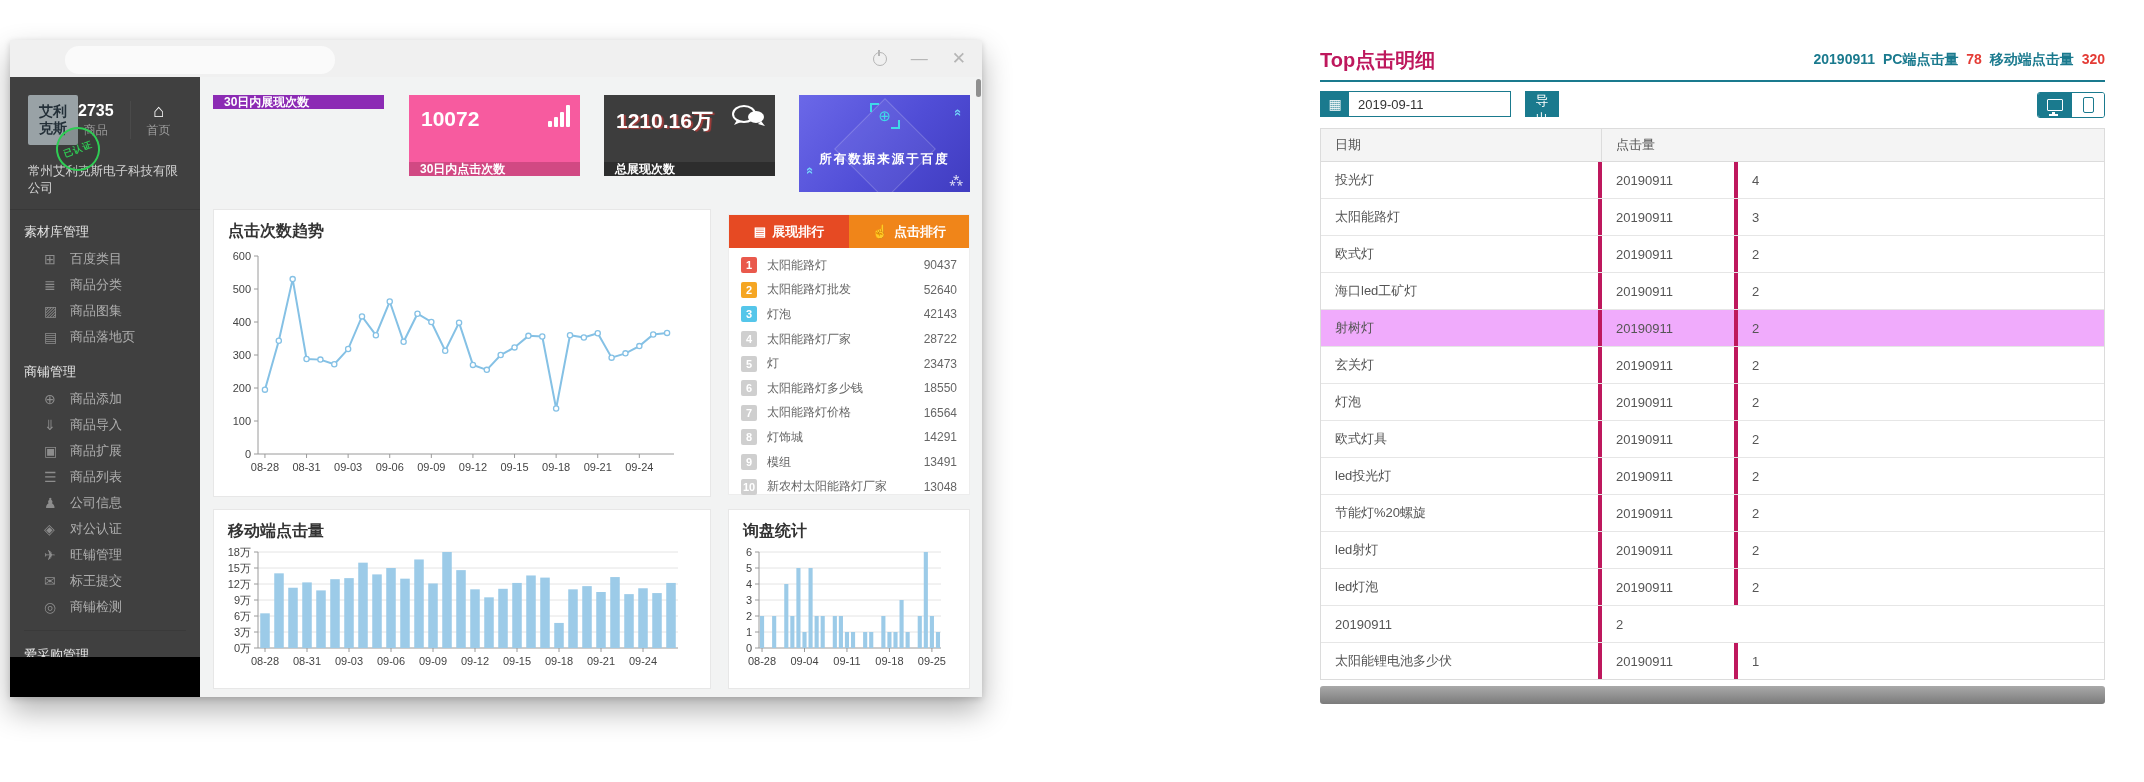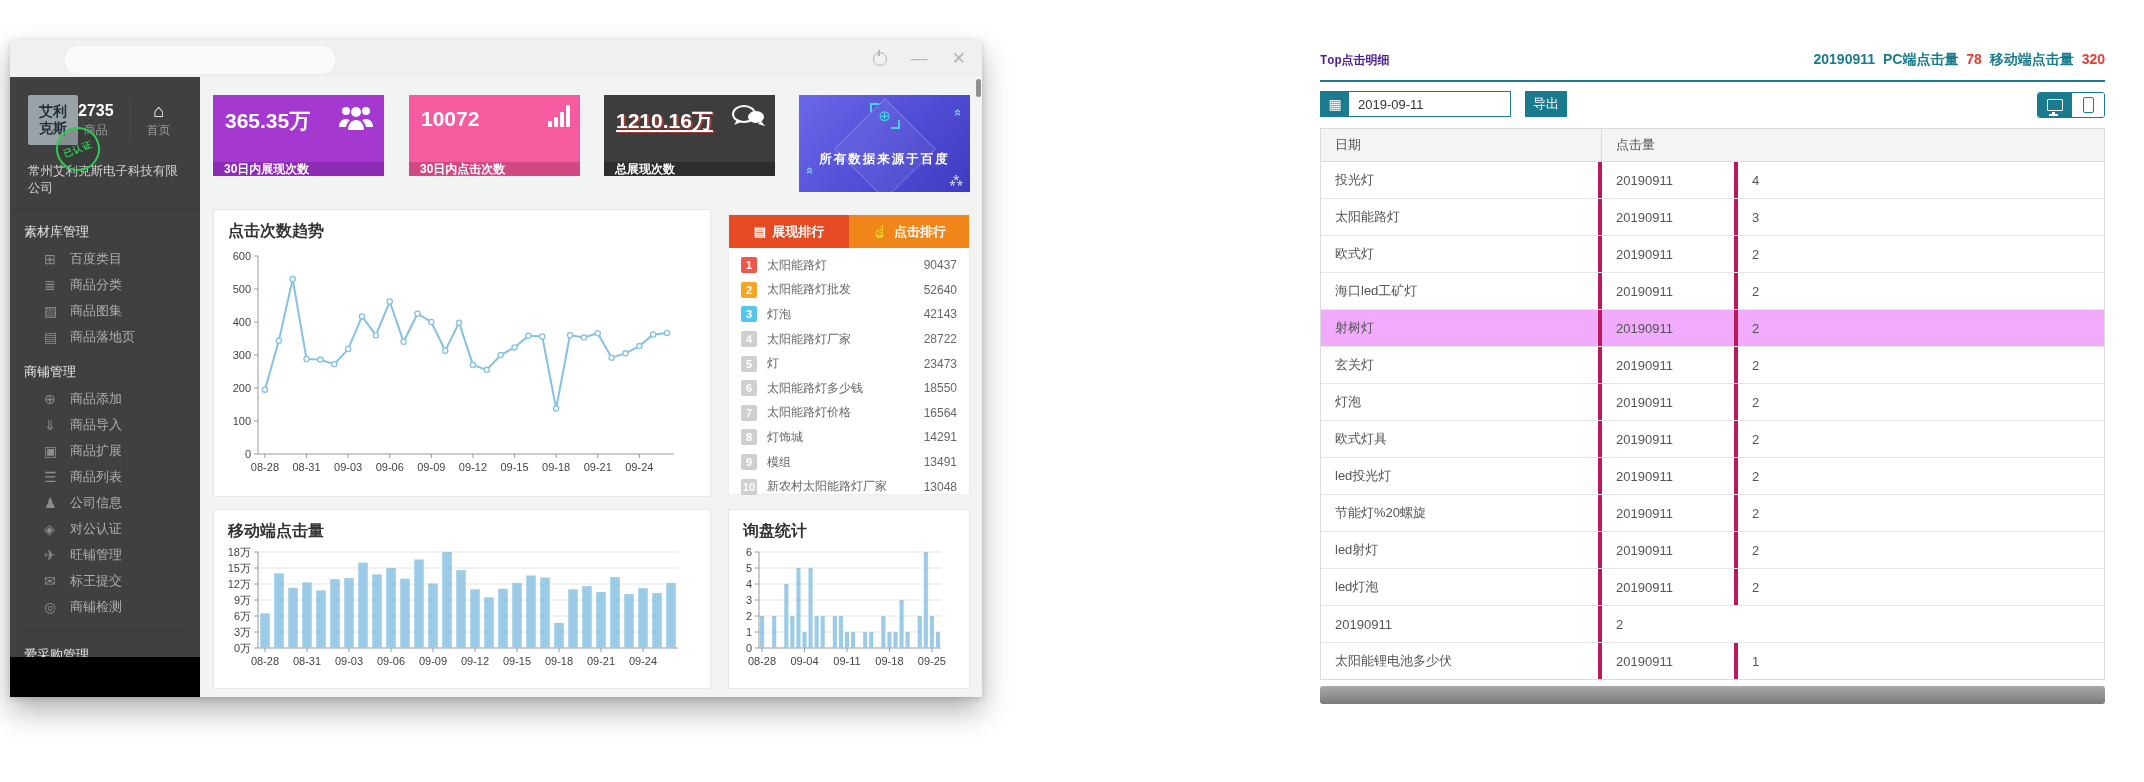--- a/index.html
+++ b/index.html
@@ -44,21 +44,21 @@
   .sb-black{position:absolute;left:0;right:0;bottom:0;height:40px;background:#000;z-index:2;}
 
   
   .content{flex:1;position:relative;background:#f2f3f3;}
   .scard{position:absolute;top:18px;width:171px;height:97px;color:#fff;}
   .scard .v{height:67px;position:relative;font-size:21px;font-weight:bold;padding:12px 0 0 12px;box-sizing:border-box;}
   .scard .f{height:14px;font-size:12px;font-weight:bold;display:flex;align-items:center;padding-left:11px;}
   .c1{left:13px;} .c1 .v{background:#a438cf;} .c1 .f{background:#8c2bb4;}
   .c2{left:209px;} .c2 .v{background:#f75b9f;} .c2 .f{background:#d14983;}
   .c3{left:404px;} .c3 .v{background:#3d3d3d;} .c3 .f{background:#2d2d2d;}
-  .c3 .num{text-shadow:2px 1px 1px rgba(228,59,53,.6);text-decoration:underline;}
+  .c3 .num{text-shadow:2px 1px 1px rgba(228,59,53,.6);}
   .card-ico{position:absolute;right:10px;top:10px;}
   .sig{display:flex;align-items:flex-end;gap:2px;height:22px;}
   .sig i{display:block;width:4px;background:#fff;border-radius:1px;}
   .banner{left:599px;width:171px;height:97px;position:absolute;top:18px;overflow:hidden;color:#fff;
           background:linear-gradient(130deg,#6b68e8 0%,#504dd6 55%,#403cc0 100%);}
   .diamond{position:absolute;width:70px;height:70px;border:1px solid rgba(255,255,255,.18);
            background:rgba(255,255,255,.06);transform:rotate(45deg);left:50px;top:18px;}
   .focus-frame{position:absolute;left:50%;top:8px;transform:translateX(-50%);width:30px;height:26px;
                color:#3fd9e8;font-size:15px;display:flex;align-items:center;justify-content:center;}
   .focus-frame::before,.focus-frame::after{content:"";position:absolute;width:7px;height:7px;}
@@ -85,29 +85,29 @@
   .rank-row{display:flex;align-items:center;height:24.6px;font-size:12px;color:#666;}
   .badge{width:16px;height:16px;border-radius:2px;color:#fff;font-size:11px;font-weight:bold;
          display:flex;align-items:center;justify-content:center;margin-right:10px;flex:none;}
   .b-r1{background:#e9594c;} .b-r2{background:#f5a623;} .b-r3{background:#55c6ea;} .b-rg{background:#cfcfcf;}
   .rank-name{white-space:nowrap;overflow:hidden;}
   .rank-val{margin-left:auto;}
 
   
   .panel{position:absolute;left:1320px;top:40px;width:785px;height:662px;background:#fff;}
   .p-head{display:flex;align-items:center;height:40px;border-bottom:2px solid #1a7a8e;}
-  .p-title{font-size:12px;font-weight:bold;color:#4c1d95;font-family:Liberation Mono, monospace;}
+  .p-title{font-size:20px;font-weight:bold;color:#be185d;}
   .p-sum{margin-left:auto;font-size:14px;font-weight:bold;color:#1a7a8e;}
   .p-sum span{margin-left:4px;}
   .p-sum .red{color:#e43b35;}
   .p-controls{display:flex;align-items:center;margin-top:9px;height:26px;position:relative;}
   .date-wrap{display:flex;border:1px solid #1a7a8e;height:26px;box-sizing:border-box;}
   .cal-btn{width:28px;background:#1a7a8e;color:#fff;display:flex;align-items:center;justify-content:center;font-size:14px;border:none;cursor:default;}
   .date-input{width:150px;border:none;outline:none;font-size:13px;color:#333;padding-left:9px;font-family:"Liberation Sans",sans-serif;}
-  .export-btn{margin-left:14px;width:42px;height:26px;background:#1a7a8e;color:#fff;font-size:13px;border:none;cursor:default;font-family:"Liberation Sans",sans-serif;}
+  .export-btn{margin-left:14px;width:34px;height:26px;background:#1a7a8e;color:#fff;font-size:13px;border:none;cursor:default;font-family:"Liberation Sans",sans-serif;}
   .toggle{position:absolute;right:0;top:1px;display:flex;border:1px solid #1a7a8e;border-radius:3px;overflow:hidden;height:24px;}
   .t-pc{width:34px;background:#1a7a8e;display:flex;align-items:center;justify-content:center;}
   .t-mob{width:32px;background:#fff;display:flex;align-items:center;justify-content:center;}
   .mon{width:14px;height:10px;border:1.5px solid #fff;border-radius:1px;position:relative;}
   .mon::before{content:"";position:absolute;left:4px;bottom:-4px;width:3px;height:2.5px;background:#fff;}
   .mon::after{content:"";position:absolute;left:1px;bottom:-6px;width:9px;height:1.8px;background:#fff;}
   .ph{width:9px;height:14px;border:1.5px solid #1a7a8e;border-radius:2px;}
 
   .p-table{margin-top:11px;border:1px solid #dcdcdc;height:552px;overflow:hidden;box-sizing:border-box;}
   .t-head{display:grid;grid-template-columns:281px 136px 1fr;background:#f4f4f4;height:32px;align-items:center;
@@ -219,31 +219,20 @@
               <span class="ic">▥</span>
               <span>数据分析</span>
             </div>
           </nav>
         <div class="sb-black"></div>
       </aside>
 
       <main class="content">
 
         <div class="scard c1">
-          <div class="v"><span class="num">365.35万</span>
-            <span class="card-ico">
-              <svg width="36" height="26" viewBox="0 0 36 26">
-                  <circle cx="18" cy="7" r="5" fill="#fff"></circle>
-                  <circle cx="8" cy="6" r="4" fill="#fff"></circle>
-                  <circle cx="28" cy="6" r="4" fill="#fff"></circle>
-                  <path d="M10 25c0-6 3.6-10 8-10s8 4 8 10z" fill="#fff"></path>
-                  <path d="M1 22c0-5 3-8 7-8 1.4 0 2.7.4 3.8 1.2C9.5 17.3 8.4 19.8 8 22z" fill="#fff"></path>
-                  <path d="M35 22c0-5-3-8-7-8-1.4 0-2.7.4-3.8 1.2 2.3 2.1 3.4 4.6 3.8 6.8z" fill="#fff"></path>
-                </svg>
-            </span></div>
           <div class="f">30日内展现次数</div>
         </div>
         <div class="scard c2">
           <div class="v"><span class="num">10072</span>
             <span class="card-ico sig">
                 <i style="height:6px"></i>
                 <i style="height:10px"></i>
                 <i style="height:15px"></i>
                 <i style="height:22px"></i>
               </span></div>

